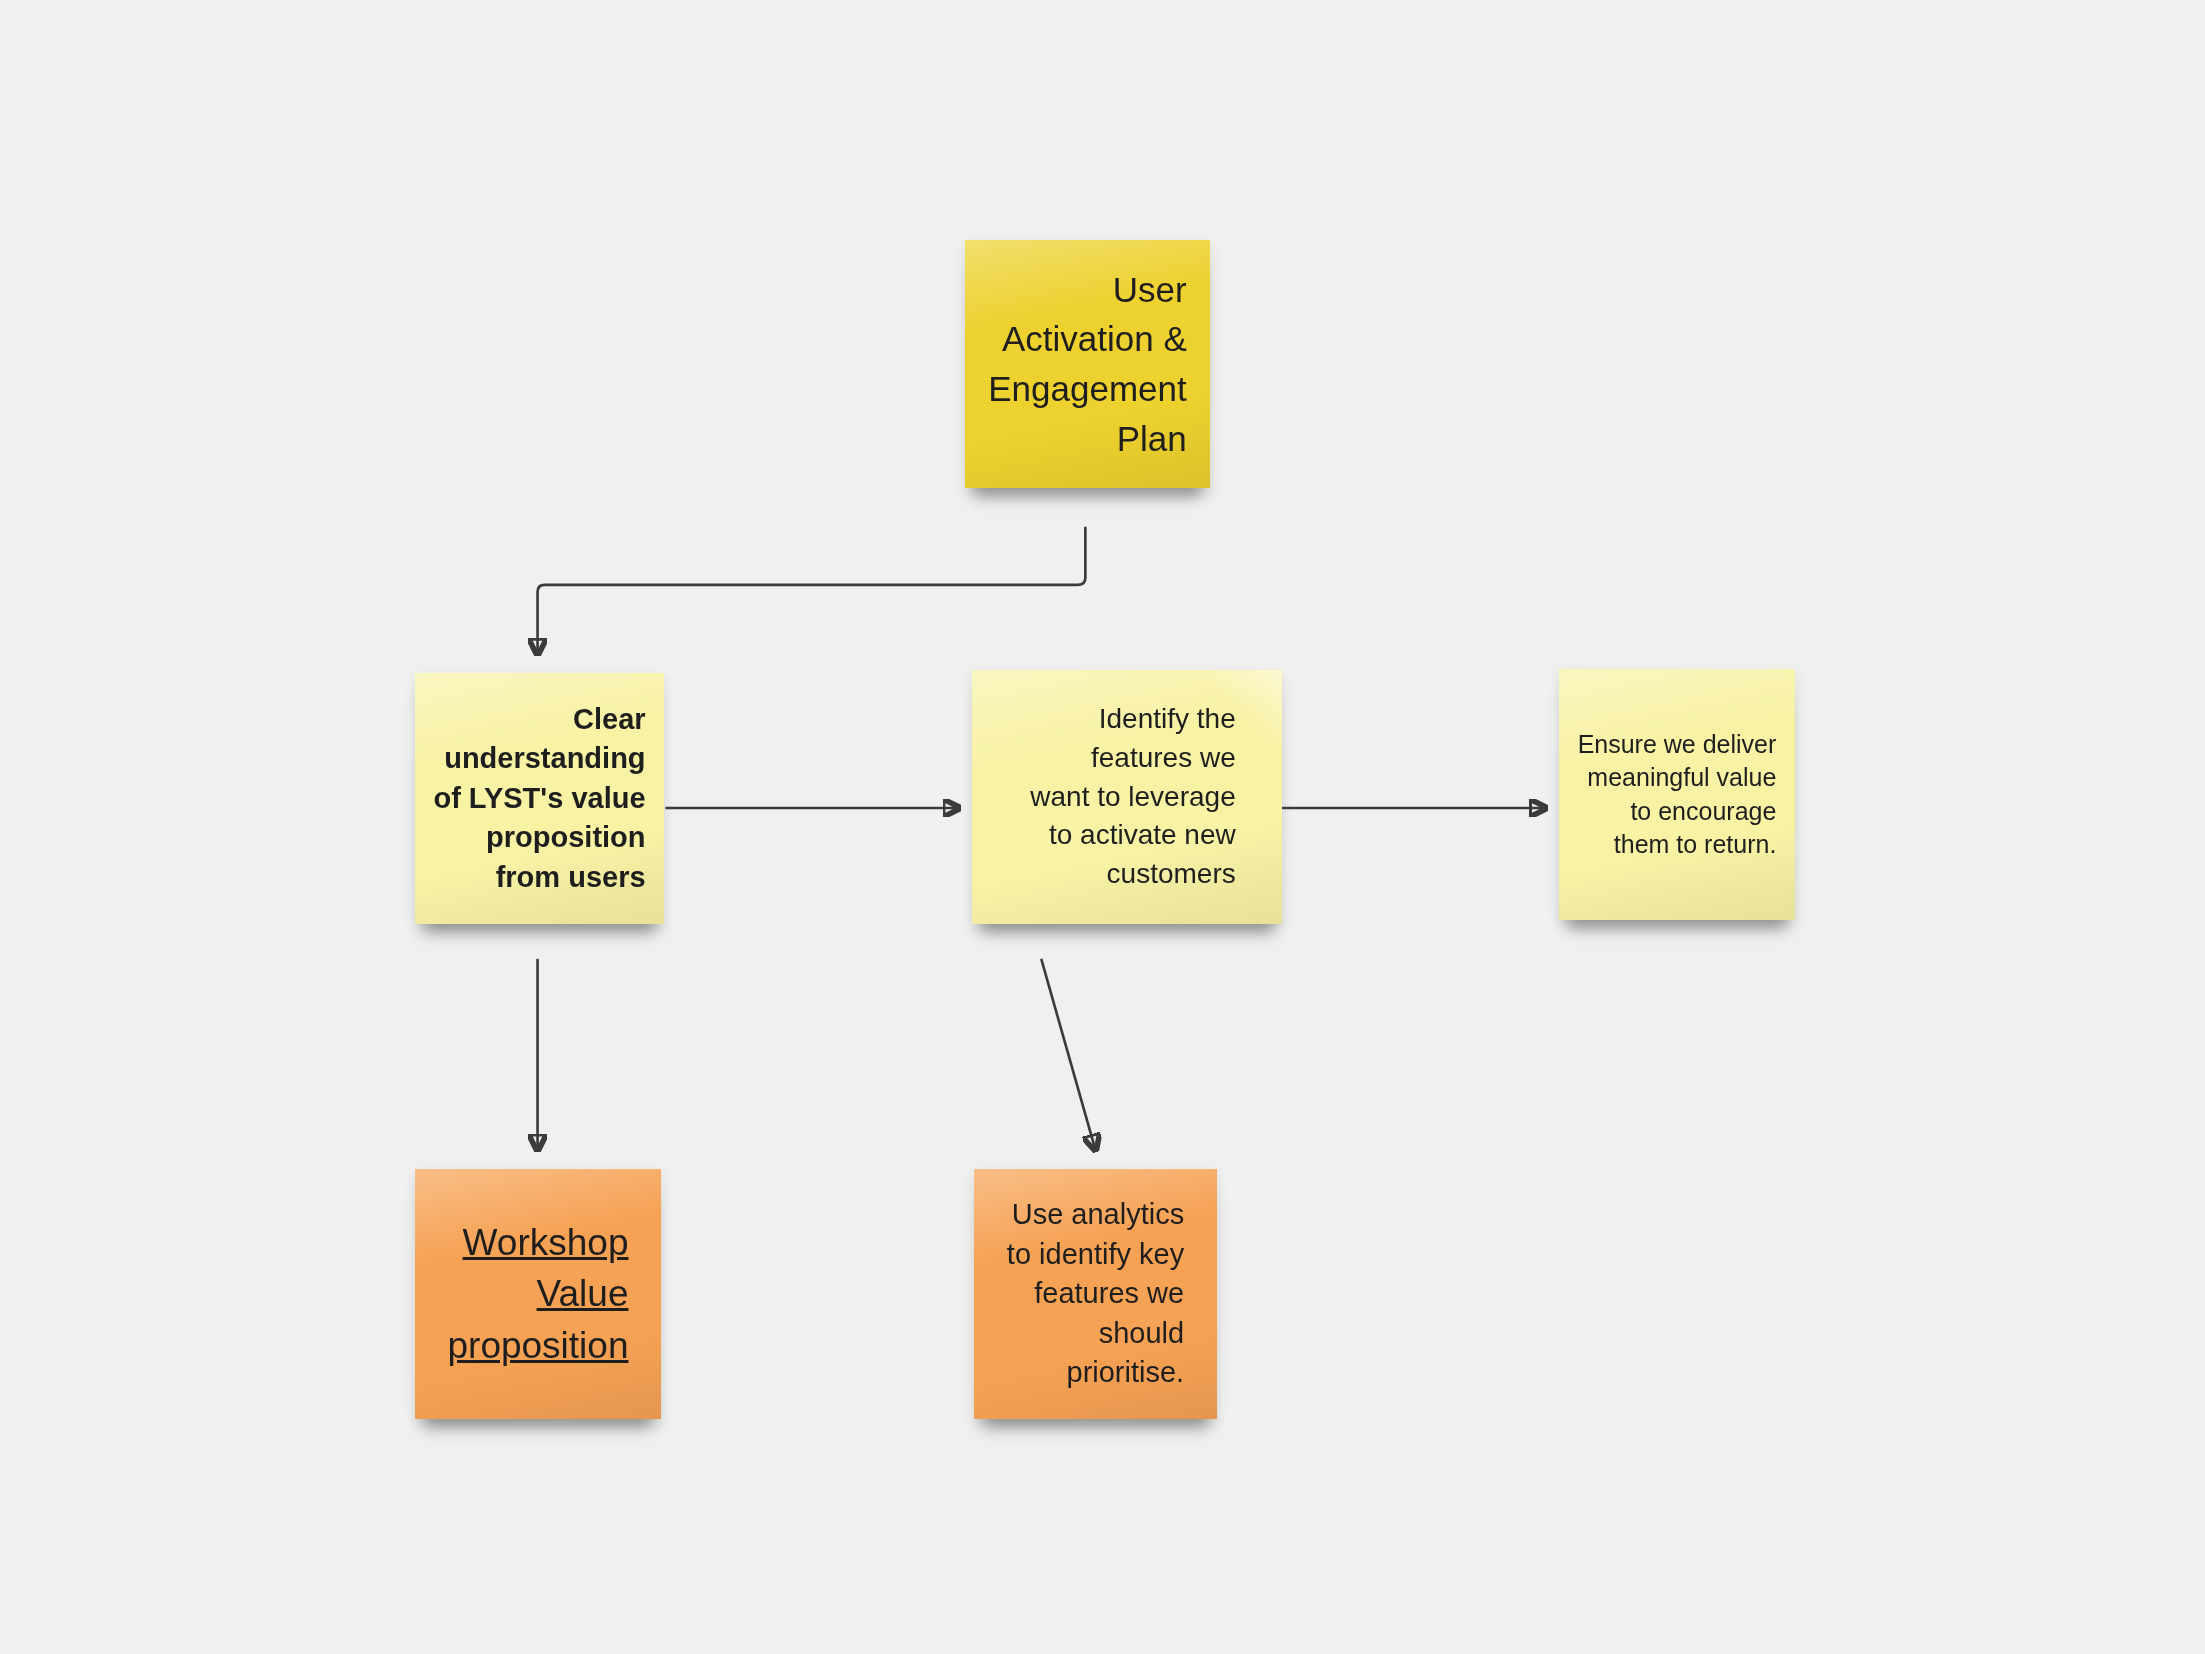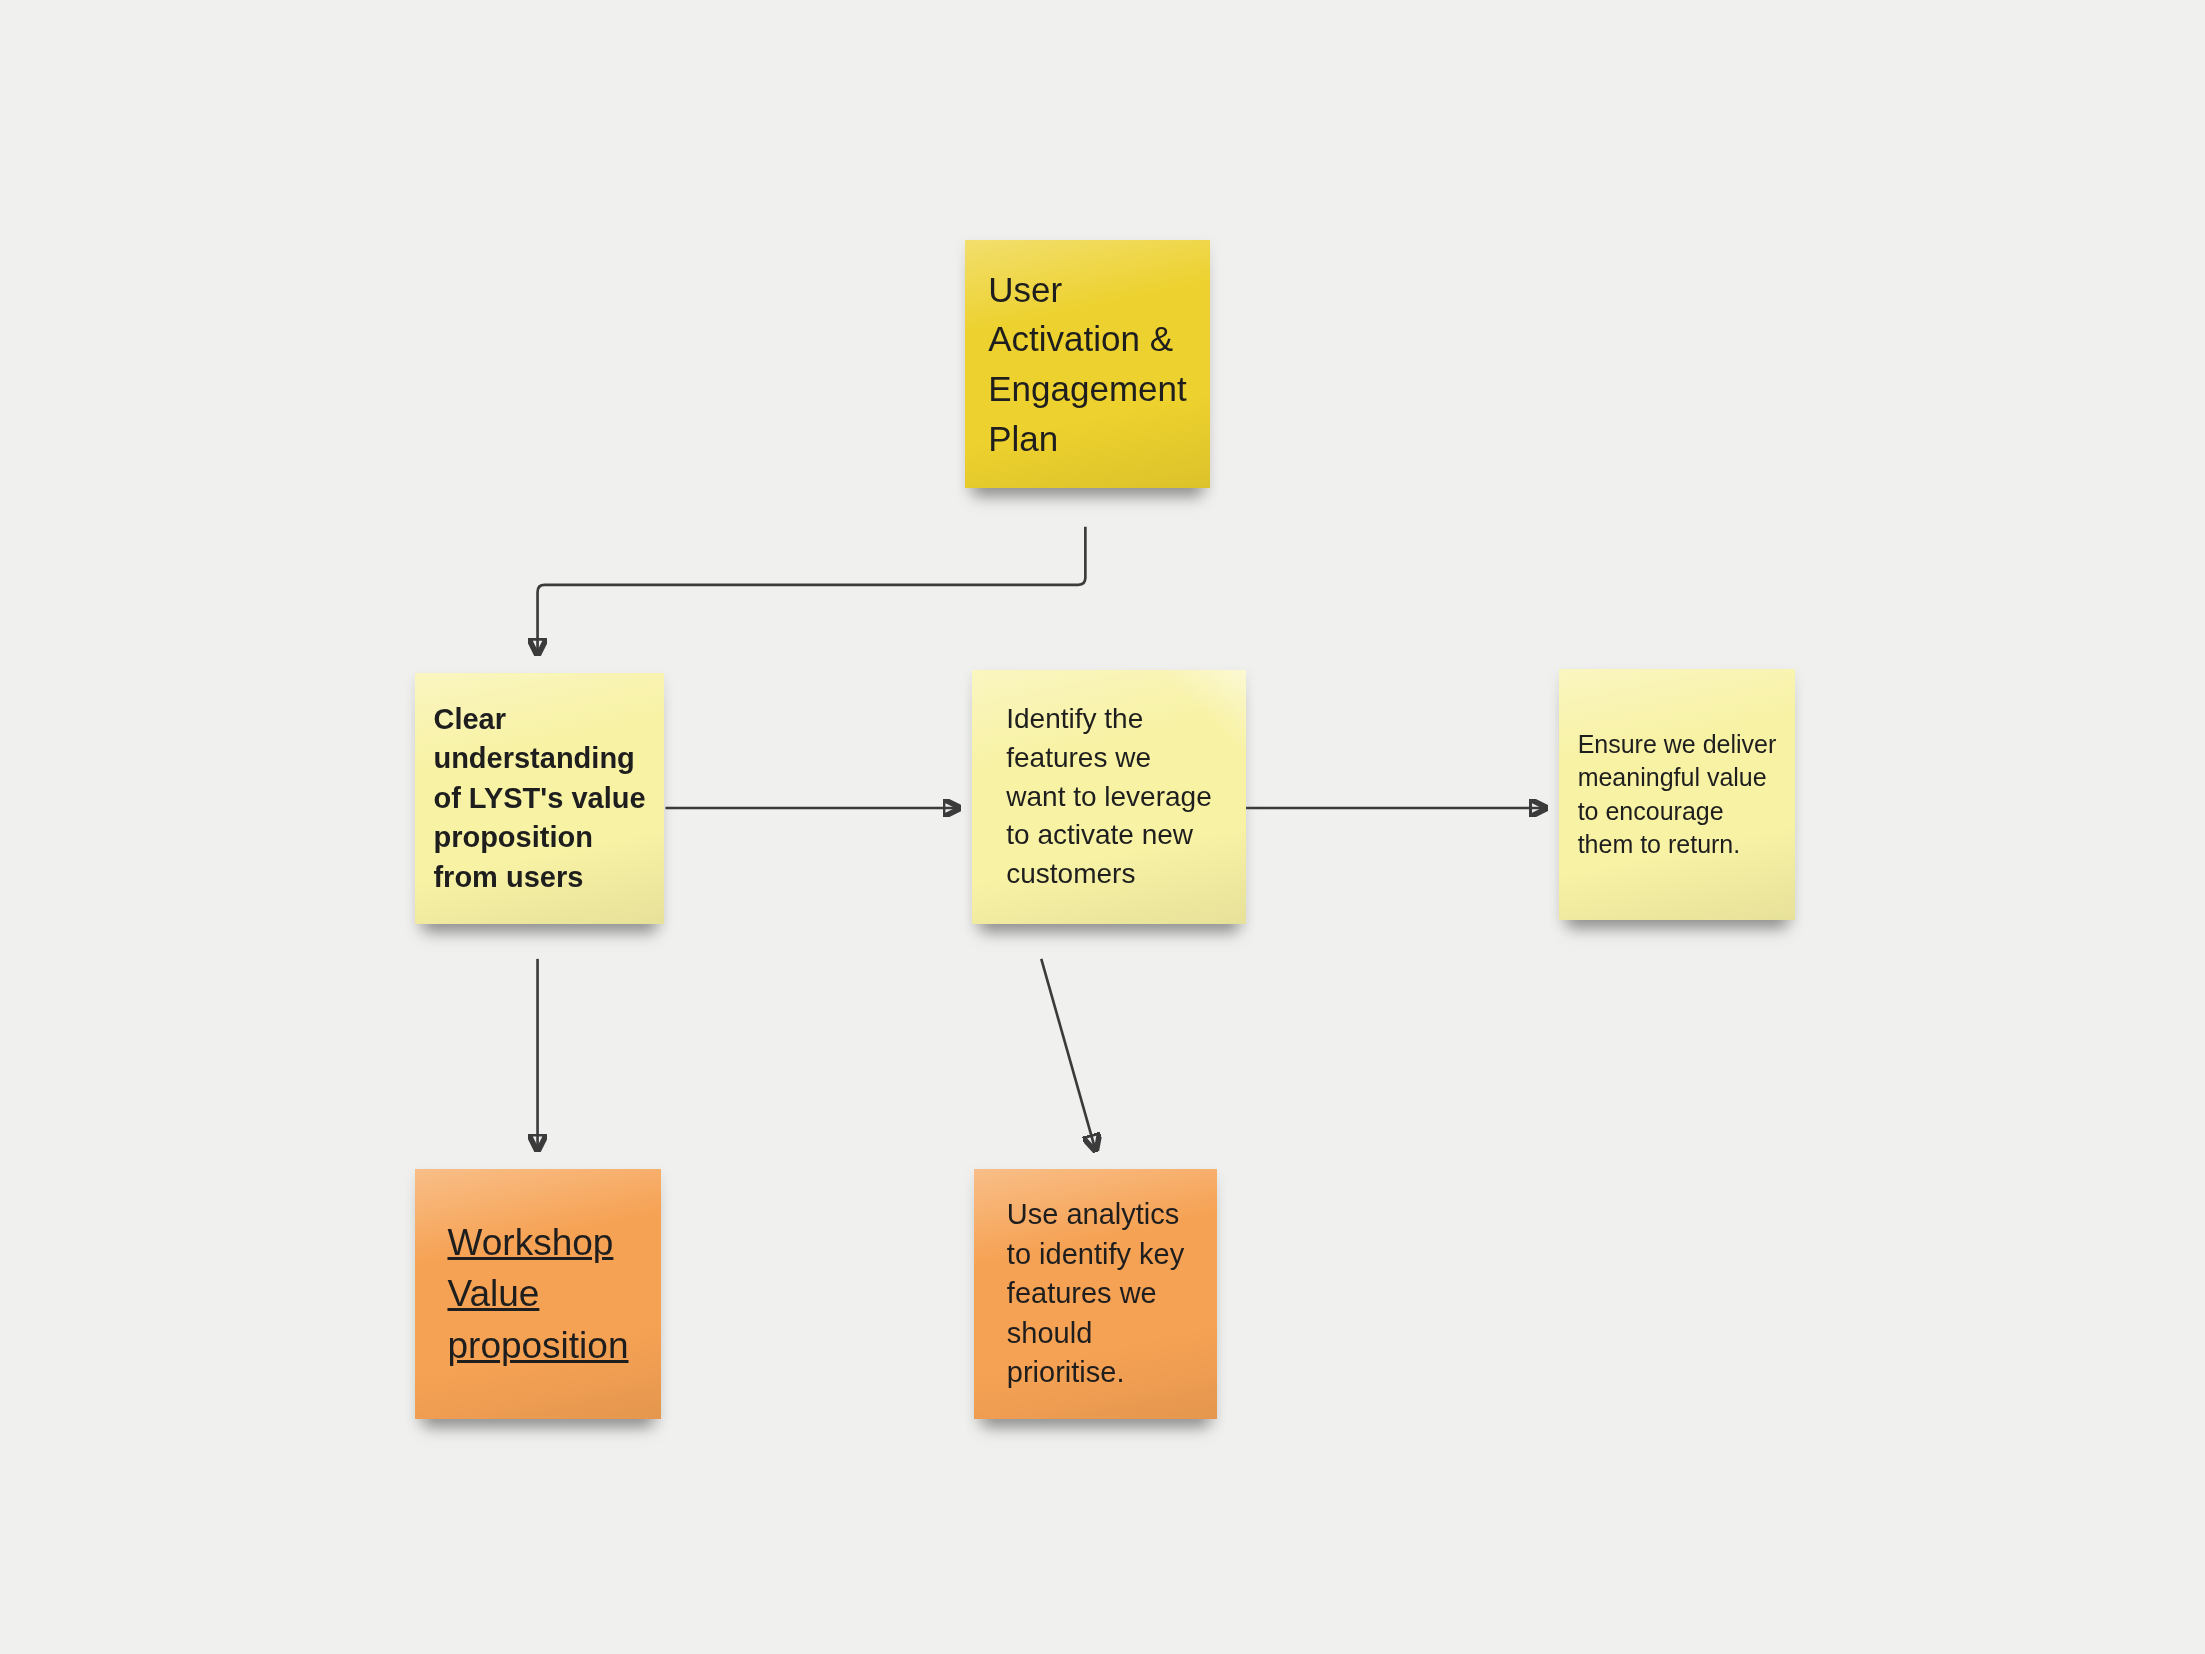--- a/index.html
+++ b/index.html
@@ -26,21 +26,21 @@
   .connector-layer path {
     fill: none;
     stroke: var(--connector, #3B3B3B);
     stroke-width: 3;
   }
   .note {
     position: absolute;
     display: flex;
     align-items: center;
     justify-content: center;
-    text-align: left;
+    text-align: right;
     background-color: var(--note-color, #EEE);
     box-shadow: 0 17.6px 14px -8.8px rgba(85, 85, 85, 0.55),
                 0 5.3px 10.6px rgba(120, 120, 120, 0.18);
   }
   .note::before {
     content: "";
     position: absolute;
     inset: 0;
     background: linear-gradient(168deg,
       rgba(255, 255, 255, 0.30) 0%,
@@ -61,21 +61,21 @@
   }
   .note .txt {
     position: relative;
     z-index: 2;
     white-space: pre-line;
     padding: 0 10.6px;
   }
   
   .note-plan        { left: 965px; top: 240px;  width: 245px; height: 248px; font-size: 35px; line-height: 1.42; }
   .note-value       { left: 415px;  top: 673px;  width: 249px; height: 251px; font-size: 29px; line-height: 1.36; font-weight: bold; }
-  .note-identify    { left: 972px; top: 670px;  width: 274px; height: 254px; font-size: 28px; line-height: 1.38; }
+  .note-identify    { left: 972px; top: 670px;  width: 298px; height: 254px; font-size: 28px; line-height: 1.38; padding-left: 12px; }
   .note-deliver     { left: 1559px; top: 669px;  width: 236px; height: 251px; font-size: 25px; line-height: 1.34; }
   .note-workshop    { left: 415px;  top: 1169px; width: 246px; height: 250px; font-size: 37px; line-height: 1.38; text-decoration: underline; }
   .note-analytics   { left: 974px; top: 1169px; width: 243px; height: 250px; font-size: 29px; line-height: 1.36; }
 </style>
 </head>
 <body style="background: rgb(240, 240, 239);">
 
 <div>
 
   <svg class="connector-layer" viewBox="0 0 2500 1875" xmlns="http://www.w3.org/2000/svg">

